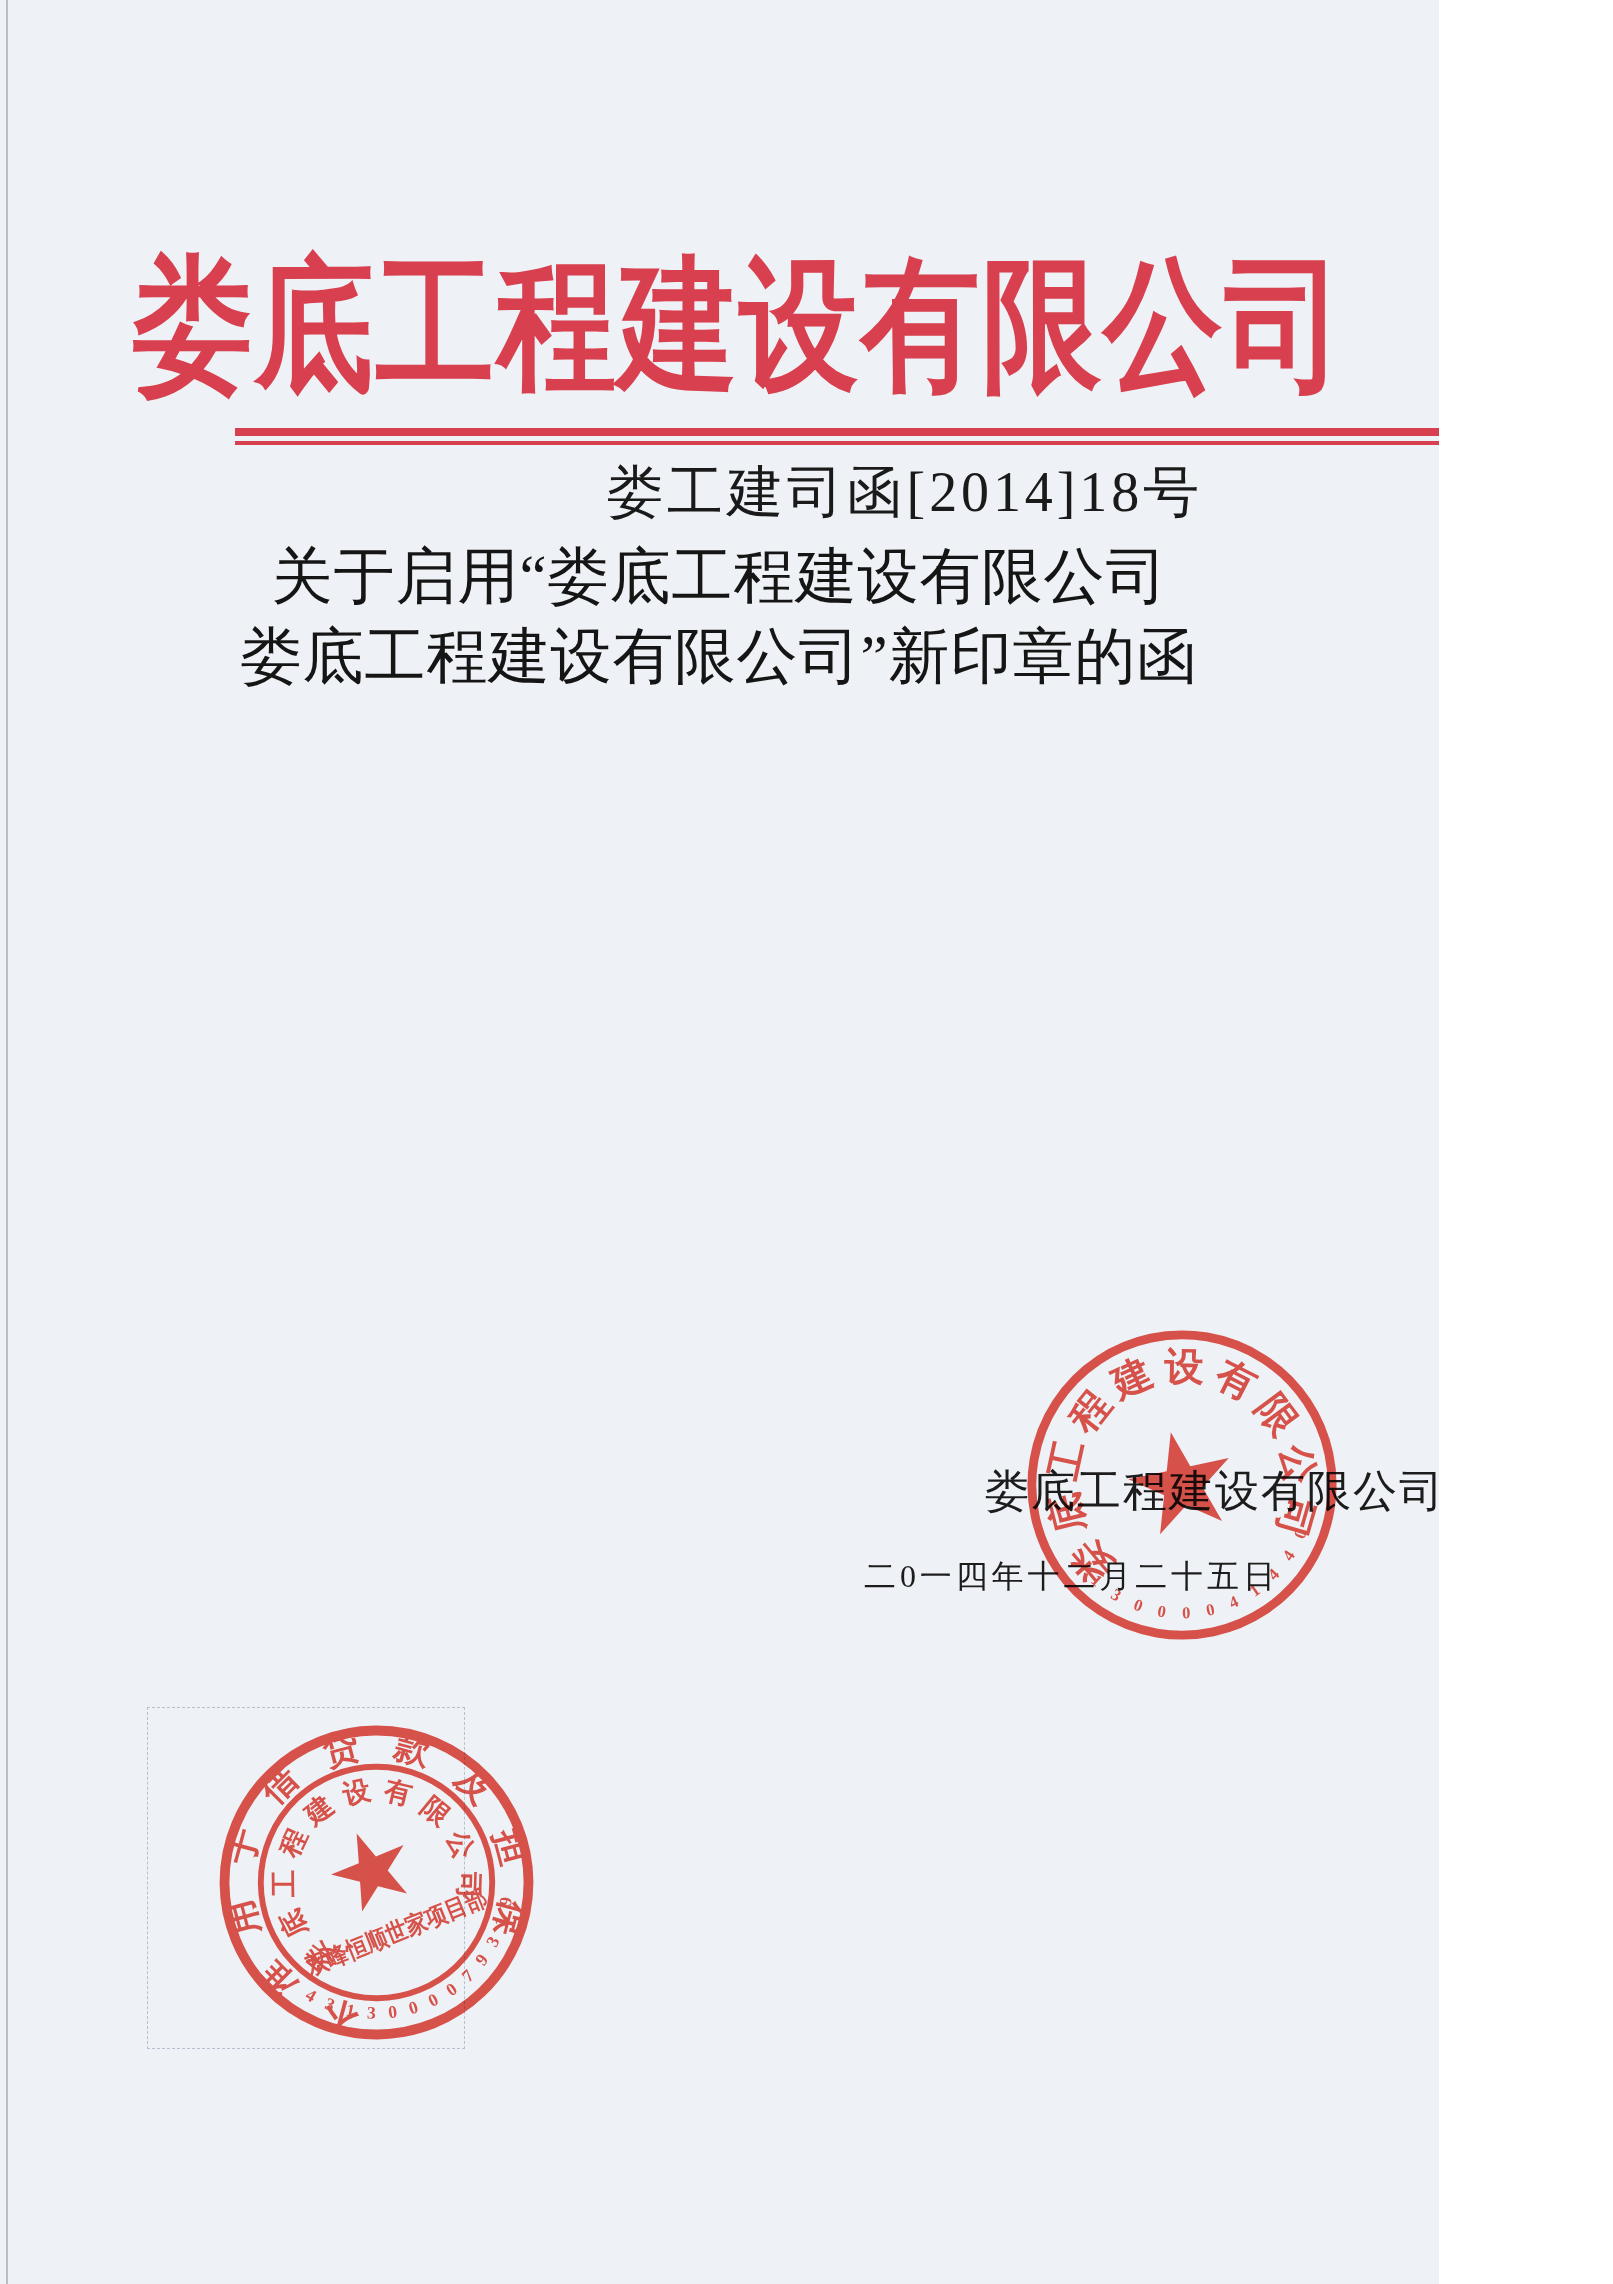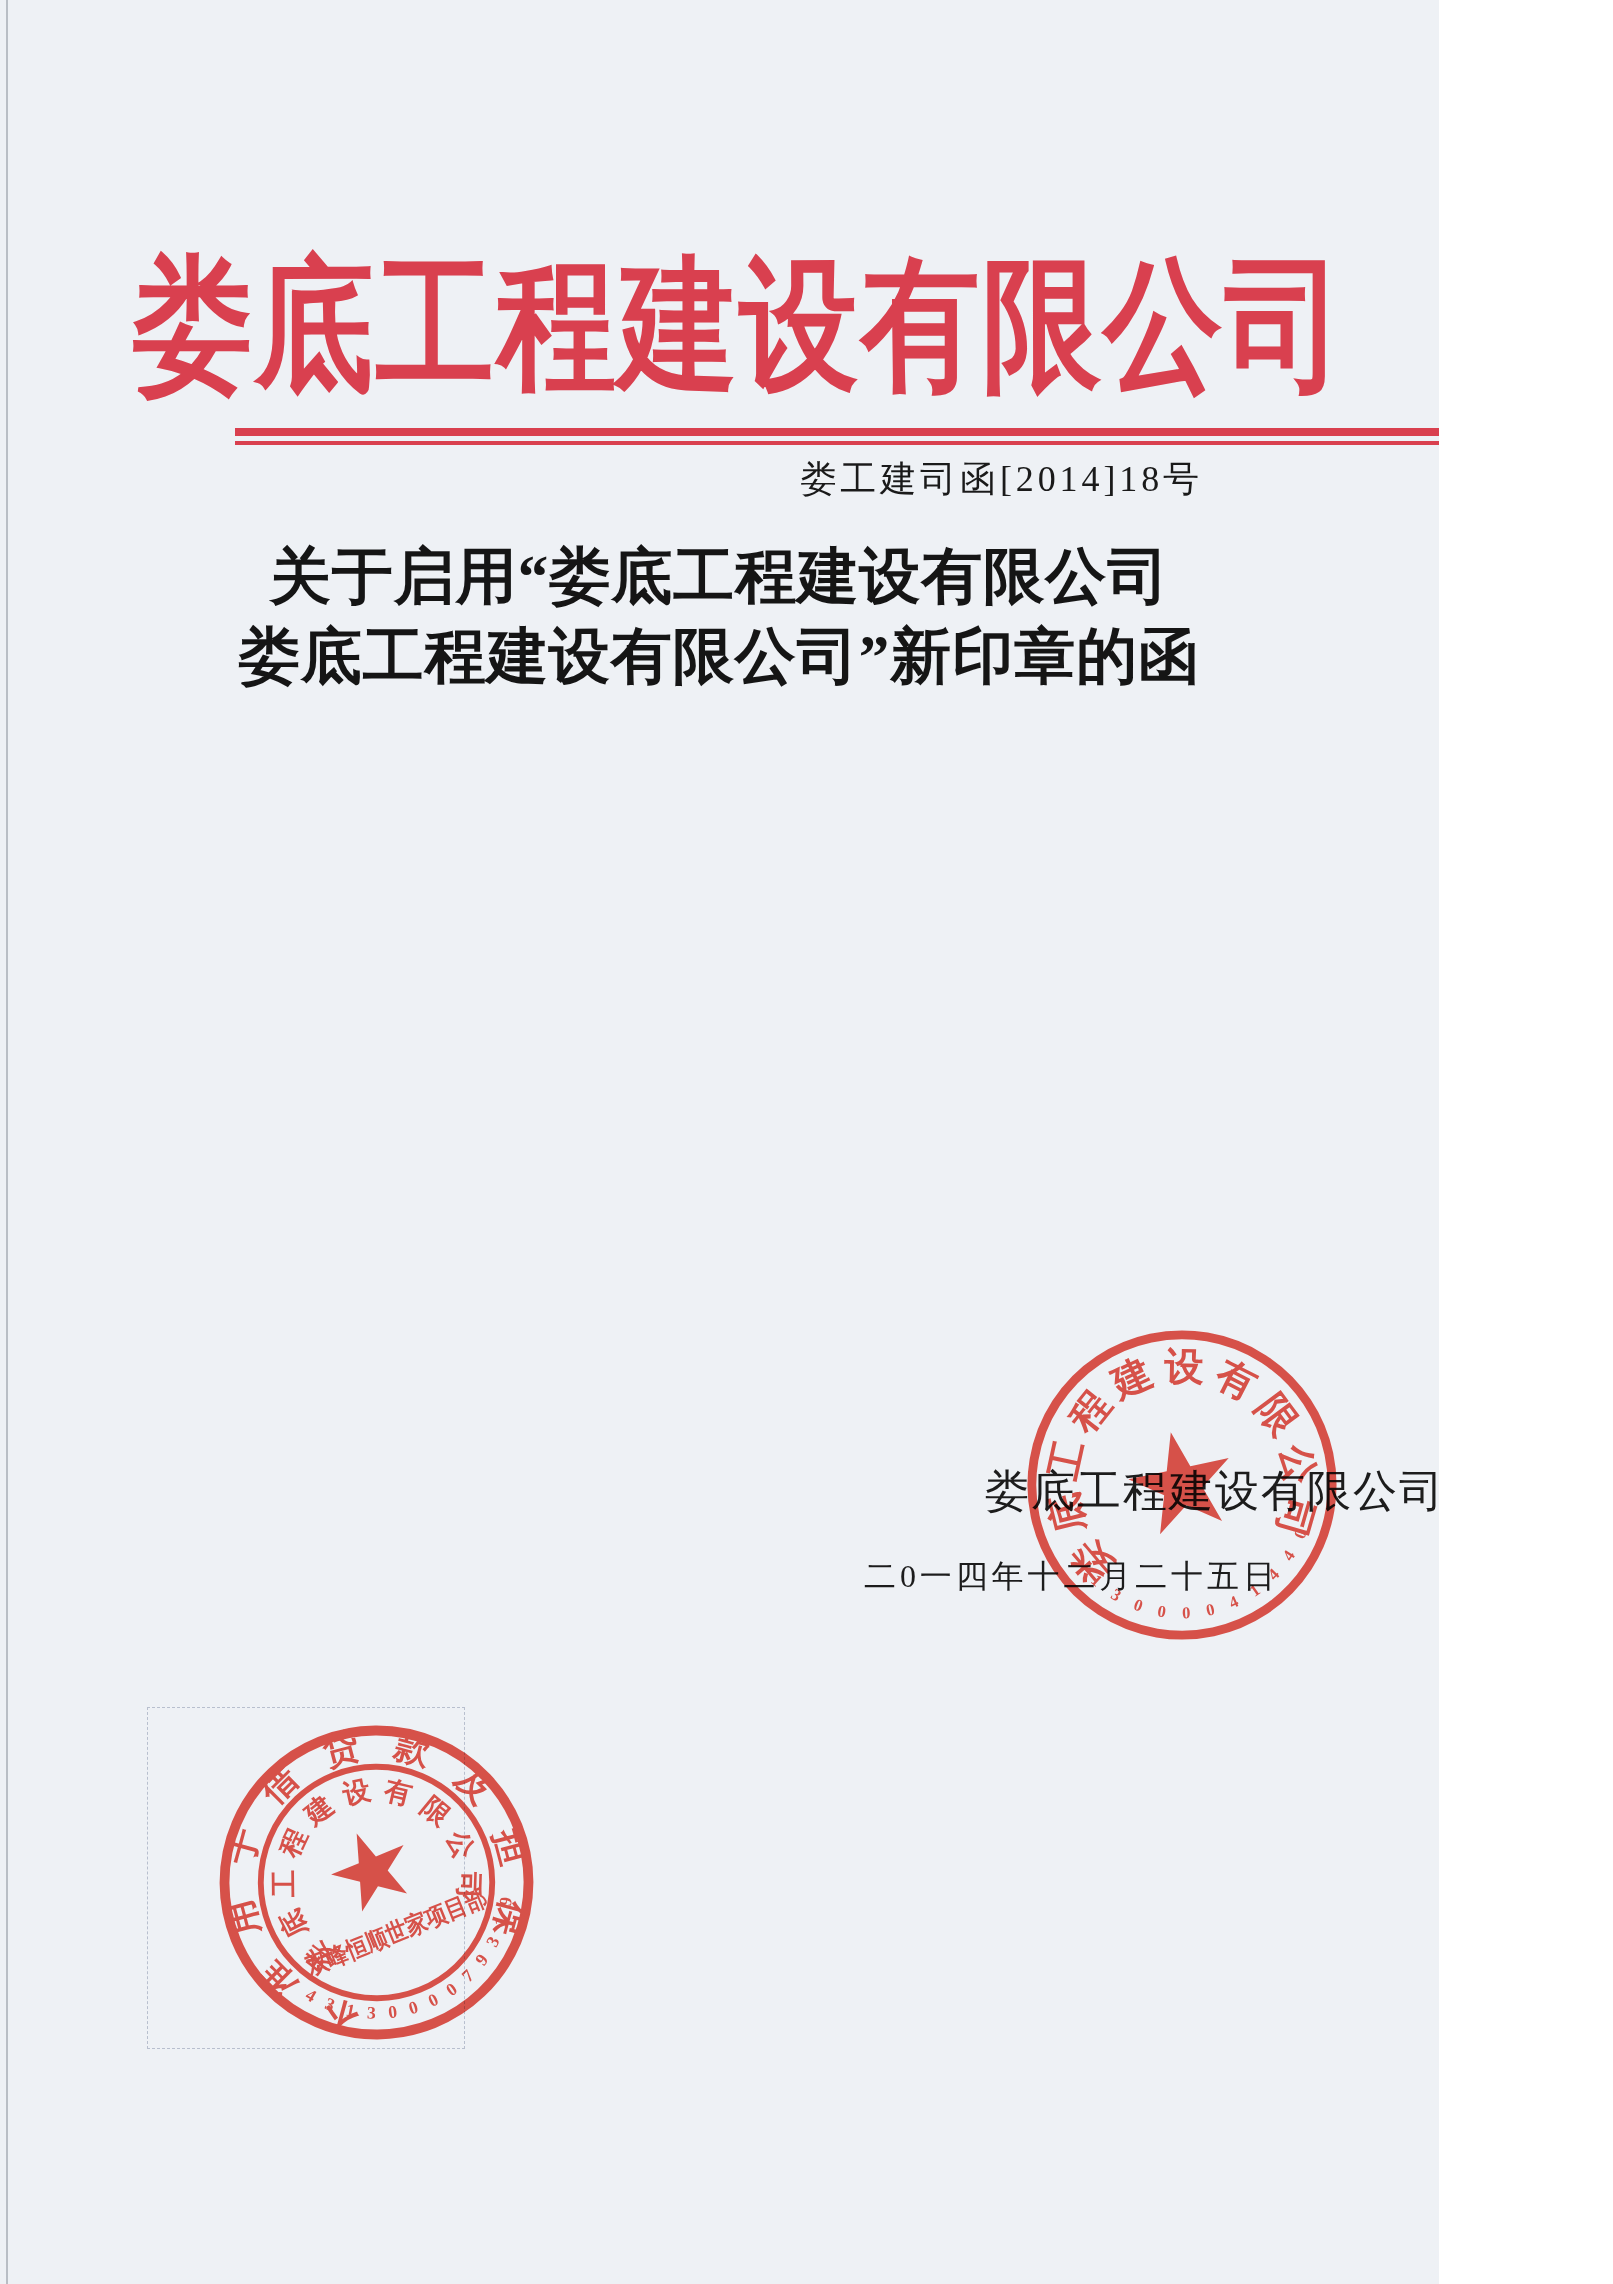--- a/index.html
+++ b/index.html
@@ -22,25 +22,25 @@
   .letterhead .t{
     display:inline-block;
     font-size:145px;font-weight:bold;line-height:1.1;
     color:#d9404f;letter-spacing:2.9px;
     transform:scaleX(0.82);transform-origin:center;
   }
   .rule1{position:absolute;left:235px;top:428px;width:1204px;height:7.8px;background:#d9404f;}
   .rule2{position:absolute;left:235px;top:441px;width:1204px;height:3.9px;background:#d9404f;}
   .doc-number{
     position:absolute;right:236px;top:455px;
-    font-size:36px;letter-spacing:3.9px;color:#1a1a1a;
+    font-size:56px;letter-spacing:3.9px;color:#1a1a1a;
   }
   .subject{
     position:absolute;left:0;top:537px;width:100%;
-    text-align:center;font-size:61px;font-weight:bold;
+    text-align:center;font-size:61px;font-weight:normal;
     line-height:80px;letter-spacing:1px;color:#151515;
   }
   .body-block{
     position:absolute;left:204px;top:774px;width:1229px;
     font-size:43px;color:#1c1c1c;
   }
   .bl{height:82px;line-height:82px;white-space:nowrap;word-break:keep-all;}
   .indent{text-indent:94px;}
   .j{text-align:justify;text-align-last:justify;white-space:normal;}
   .sig-company{

